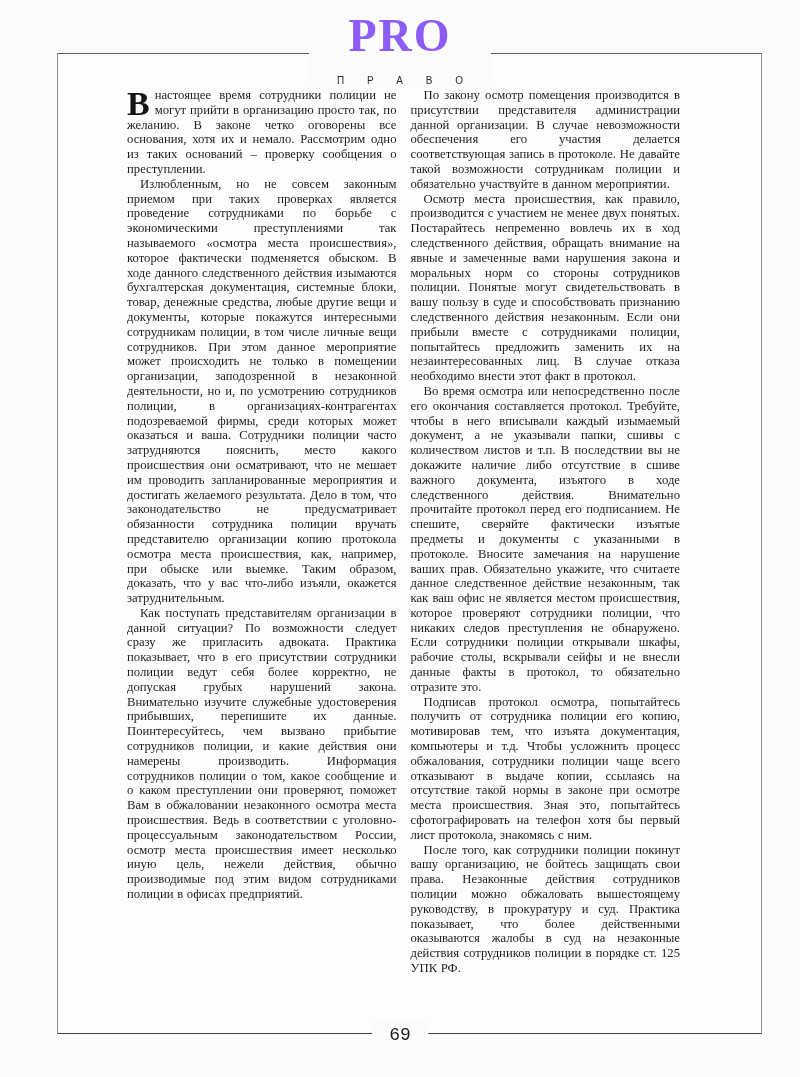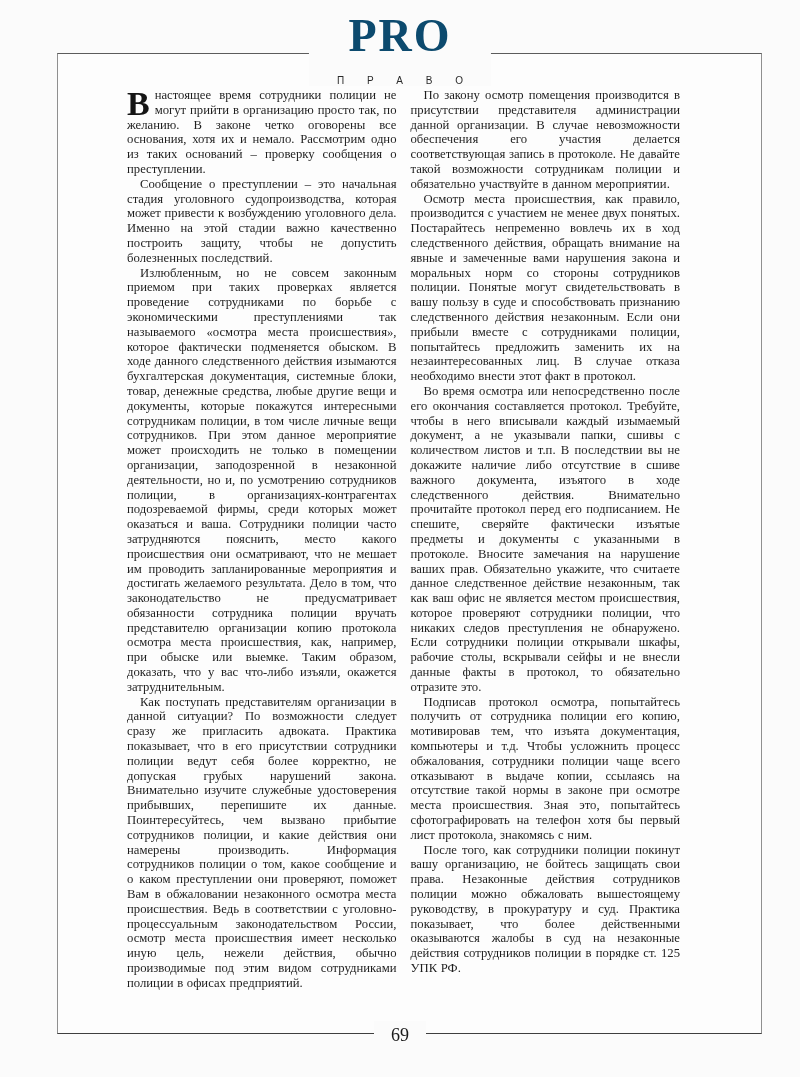--- a/index.html
+++ b/index.html
@@ -36,21 +36,21 @@
     padding: 0 18px;
     text-align: center;
     z-index: 3;
   }
   .masthead-title {
     font-family: "Liberation Serif", serif;
     font-weight: bold;
     font-size: 46px;
     line-height: 38px;
     letter-spacing: 2px;
-    color: #0c4a6e;
+    color: #8b5cf6;
   }
   .masthead-subtitle {
     font-family: "Liberation Sans", sans-serif;
     font-size: 10px;
     letter-spacing: 10px;
     text-indent: 10px;
     color: #2a2a2a;
     margin-top: 20px;
   }
   .columns {
@@ -86,41 +86,40 @@
     font-weight: bold;
     color: #151515;
   }
   .page-number {
     position: absolute;
     top: 1021px;
     left: 50%;
     transform: translateX(-50%);
     background: #fbfbfb;
     padding: 0 17px;
-    font-family: Liberation Serif, serif;
+    font-family: Liberation Mono, monospace;
     font-size: 18px;
     line-height: 28px;
     color: #1a1a1a;
     z-index: 3;
   }
 </style>
 </head>
 <body>
 
 <div class="page-frame"></div>
 
 <header class="masthead">
   <div class="masthead-title">PRO</div>
   <div class="masthead-subtitle">П Р А В О</div>
 </header>
 
 <main class="columns">
   <div class="col">
     <p class="para first"><span class="dropcap">В</span><span>настоящее время сотрудники полиции не могут прийти в организацию просто так, по желанию. В законе четко оговорены все основания, хотя их и немало. Рассмотрим одно из таких оснований – проверку сообщения о преступлении.</span></p>
-    <p class="para">Сообщение о преступлении – это начальная стадия уголовного судопроизводства, которая может привести к возбуждению уголовного дела. Именно на этой стадии важно качественно построить защиту, чтобы не допустить болезненных последствий.</p>
     <p class="para">Излюбленным, но не совсем законным приемом при таких проверках является проведение сотрудниками по борьбе с экономическими преступлениями так называемого «осмотра места происшествия», которое фактически подменяется обыском. В ходе данного следственного действия изымаются бухгалтерская документация, системные блоки, товар, денежные средства, любые другие вещи и документы, которые покажутся интересными сотрудникам полиции, в том числе личные вещи сотрудников. При этом данное мероприятие может происходить не только в помещении организации, заподозренной в незаконной деятельности, но и, по усмотрению сотрудников полиции, в организациях-контрагентах подозреваемой фирмы, среди которых может оказаться и ваша. Сотрудники полиции часто затрудняются пояснить, место какого происшествия они осматривают, что не мешает им проводить запланированные мероприятия и достигать желаемого результата. Дело в том, что законодательство не предусматривает обязанности сотрудника полиции вручать представителю организации копию протокола осмотра места происшествия, как, например, при обыске или выемке. Таким образом, доказать, что у вас что-либо изъяли, окажется затруднительным.</p>
     <p class="para">Как поступать представителям организации в данной ситуации? По возможности следует сразу же пригласить адвоката. Практика показывает, что в его присутствии сотрудники полиции ведут себя более корректно, не допуская грубых нарушений закона. Внимательно изучите служебные удостоверения прибывших, перепишите их данные. Поинтересуйтесь, чем вызвано прибытие сотрудников полиции, и какие действия они намерены производить. Информация сотрудников полиции о том, какое сообщение и о каком преступлении они проверяют, поможет Вам в обжаловании незаконного осмотра места происшествия. Ведь в соответствии с уголовно-процессуальным законодательством России, осмотр места происшествия имеет несколько иную цель, нежели действия, обычно производимые под этим видом сотрудниками полиции в офисах предприятий.</p>
   </div>
   <div class="col">
     <p class="para">По закону осмотр помещения производится в присутствии представителя администрации данной организации. В случае невозможности обеспечения его участия делается соответствующая запись в протоколе. Не давайте такой возможности сотрудникам полиции и обязательно участвуйте в данном мероприятии.</p>
     <p class="para">Осмотр места происшествия, как правило, производится с участием не менее двух понятых. Постарайтесь непременно вовлечь их в ход следственного действия, обращать внимание на явные и замеченные вами нарушения закона и моральных норм со стороны сотрудников полиции. Понятые могут свидетельствовать в вашу пользу в суде и способствовать признанию следственного действия незаконным. Если они прибыли вместе с сотрудниками полиции, попытайтесь предложить заменить их на незаинтересованных лиц. В случае отказа необходимо внести этот факт в протокол.</p>
     <p class="para">Во время осмотра или непосредственно после его окончания составляется протокол. Требуйте, чтобы в него вписывали каждый изымаемый документ, а не указывали папки, сшивы с количеством листов и т.п. В последствии вы не докажите наличие либо отсутствие в сшиве важного документа, изъятого в ходе следственного действия. Внимательно прочитайте протокол перед его подписанием. Не спешите, сверяйте фактически изъятые предметы и документы с указанными в протоколе. Вносите замечания на нарушение ваших прав. Обязательно укажите, что считаете данное следственное действие незаконным, так как ваш офис не является местом происшествия, которое проверяют сотрудники полиции, что никаких следов преступления не обнаружено. Если сотрудники полиции открывали шкафы, рабочие столы, вскрывали сейфы и не внесли данные факты в протокол, то обязательно отразите это.</p>
     <p class="para">Подписав протокол осмотра, попытайтесь получить от сотрудника полиции его копию, мотивировав тем, что изъята документация, компьютеры и т.д. Чтобы усложнить процесс обжалования, сотрудники полиции чаще всего отказывают в выдаче копии, ссылаясь на отсутствие такой нормы в законе при осмотре места происшествия. Зная это, попытайтесь сфотографировать на телефон хотя бы первый лист протокола, знакомясь с ним.</p>
     <p class="para">После того, как сотрудники полиции покинут вашу организацию, не бойтесь защищать свои права. Незаконные действия сотрудников полиции можно обжаловать вышестоящему руководству, в прокуратуру и суд. Практика показывает, что более действенными оказываются жалобы в суд на незаконные действия сотрудников полиции в порядке ст. 125 УПК РФ.</p>
   </div>

